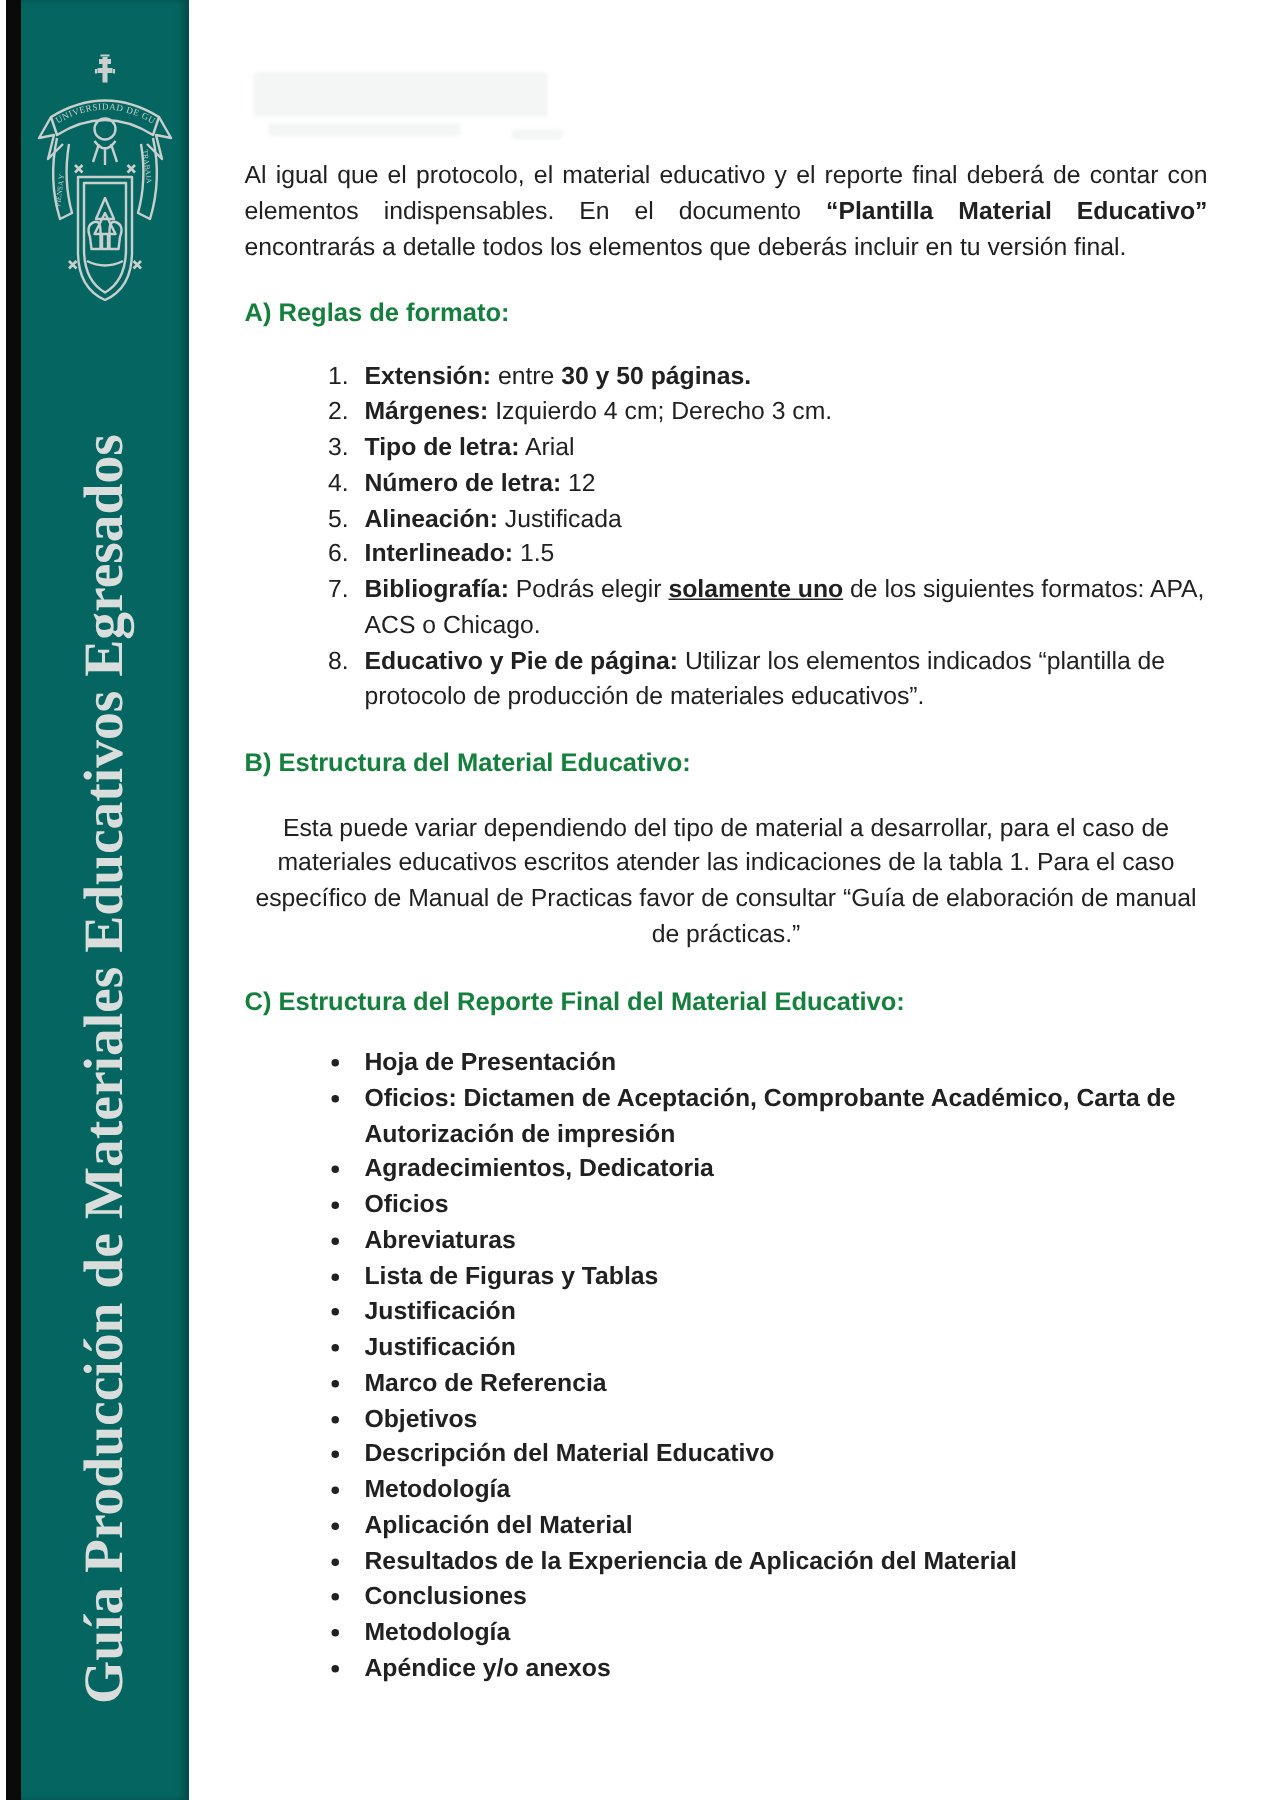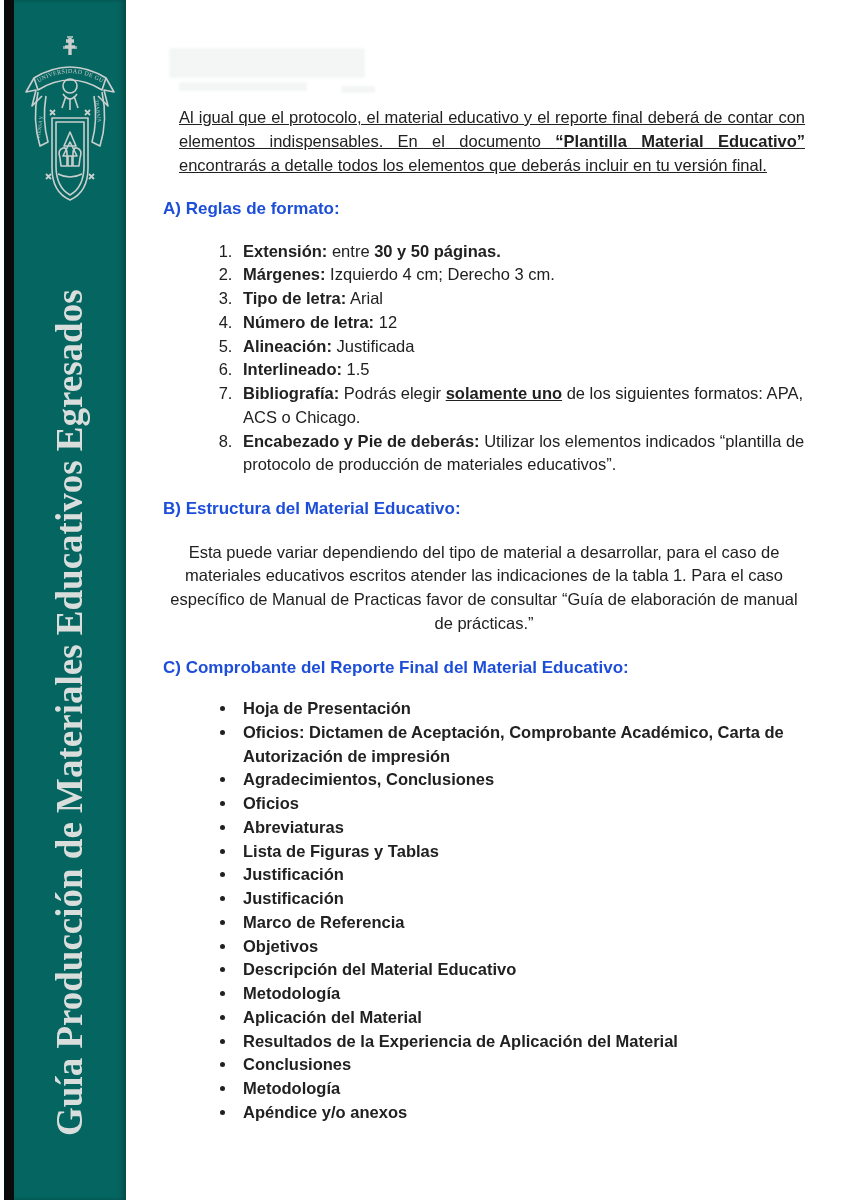--- a/index.html
+++ b/index.html
@@ -38,23 +38,23 @@
 
   
   .faded-heading { position:relative; margin-top:46px; height:48px; }
   .faded-heading .blob {
     position:absolute; background:#f4f6f6; filter:blur(1.2px); border-radius:2px;
   }
   .faded-heading .b1 { left:6px;  top:2px;  width:196px; height:30px; }
   .faded-heading .b2 { left:16px; top:36px; width:128px; height:9px; }
   .faded-heading .b3 { left:178px; top:40px; width:34px; height:7px; }
 
-  p.intro { margin:12px 0 0 16px; text-align:justify;text-decoration:underline; }
+  p.intro { margin:12px 0 0 0; text-align:justify; }
   h2.section-heading {
-    margin:20px 0 0 0; font-size:17px; font-weight:bold; color:#1d4ed8;
+    margin:20px 0 0 0; font-size:17px; font-weight:bold; color:#15803d;
   }
   p.body-para { margin:19px 0 0 0; text-align:center; }
 
   ol.rules { margin:18px 0 0 0; padding-left:74px; list-style:decimal; }
   ol.rules li { padding-left:6px; margin:0; }
   ul.report { margin:17px 0 0 0; padding-left:74px; list-style:disc;font-weight:bold; }
   ul.report li { padding-left:6px; margin:0; }
 
   .b { font-weight:bold; }
   .u { text-decoration:underline;font-weight:bold; }
@@ -131,33 +131,33 @@
     <h2 class="section-heading">A) Reglas de formato:</h2>
 
     <ol class="rules">
         <li><span class="b">Extensión:</span><span> entre </span><span class="b">30 y 50 páginas.</span><br></li>
         <li><span class="b">Márgenes:</span><span> Izquierdo 4 cm; Derecho 3 cm.</span></li>
         <li><span class="b">Tipo de letra:</span><span> Arial</span></li>
         <li><span class="b">Número de letra:</span><span> 12</span></li>
         <li><span class="b">Alineación:</span><span> Justificada</span></li>
         <li><span class="b">Interlineado:</span><span> 1.5</span></li>
         <li><span class="b">Bibliografía:</span><span> Podrás elegir </span><span class="u">solamente uno</span><span> de los siguientes formatos: APA, ACS o Chicago.</span></li>
-        <li><span class="b">Encabezado y Pie de deberás:</span><span> Utilizar los elementos indicados “plantilla de protocolo de producción de materiales educativos”.</span></li>
+        <li><span class="b">Educativo y Pie de página:</span><span> Utilizar los elementos indicados “plantilla de protocolo de producción de materiales educativos”.</span></li>
       </ol>
 
     <h2 class="section-heading">B) Estructura del Material Educativo:</h2>
 
     <p class="body-para">Esta puede variar dependiendo del tipo de material a desarrollar, para el caso de materiales educativos escritos atender las indicaciones de la tabla 1. Para el caso específico de Manual de Practicas favor de consultar “Guía de elaboración de manual de prácticas.”</p>
 
-    <h2 class="section-heading">C) Comprobante del Reporte Final del Material Educativo:</h2>
+    <h2 class="section-heading">C) Estructura del Reporte Final del Material Educativo:</h2>
 
     <ul class="report">
         <li>Hoja de Presentación</li>
         <li>Oficios: Dictamen de Aceptación, Comprobante Académico, Carta de Autorización de impresión</li>
-        <li>Agradecimientos, Conclusiones</li>
+        <li>Agradecimientos, Dedicatoria</li>
         <li>Oficios</li>
         <li>Abreviaturas</li>
         <li>Lista de Figuras y Tablas</li>
         <li>Justificación</li>
         <li>Justificación</li>
         <li>Marco de Referencia</li>
         <li>Objetivos</li>
         <li>Descripción del Material Educativo</li>
         <li>Metodología</li>
         <li>Aplicación del Material</li>

